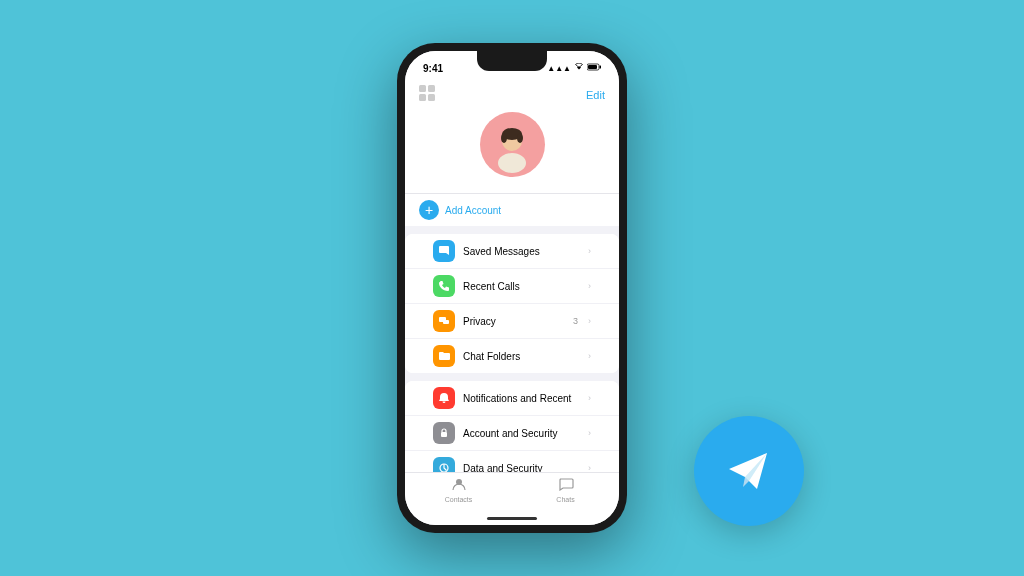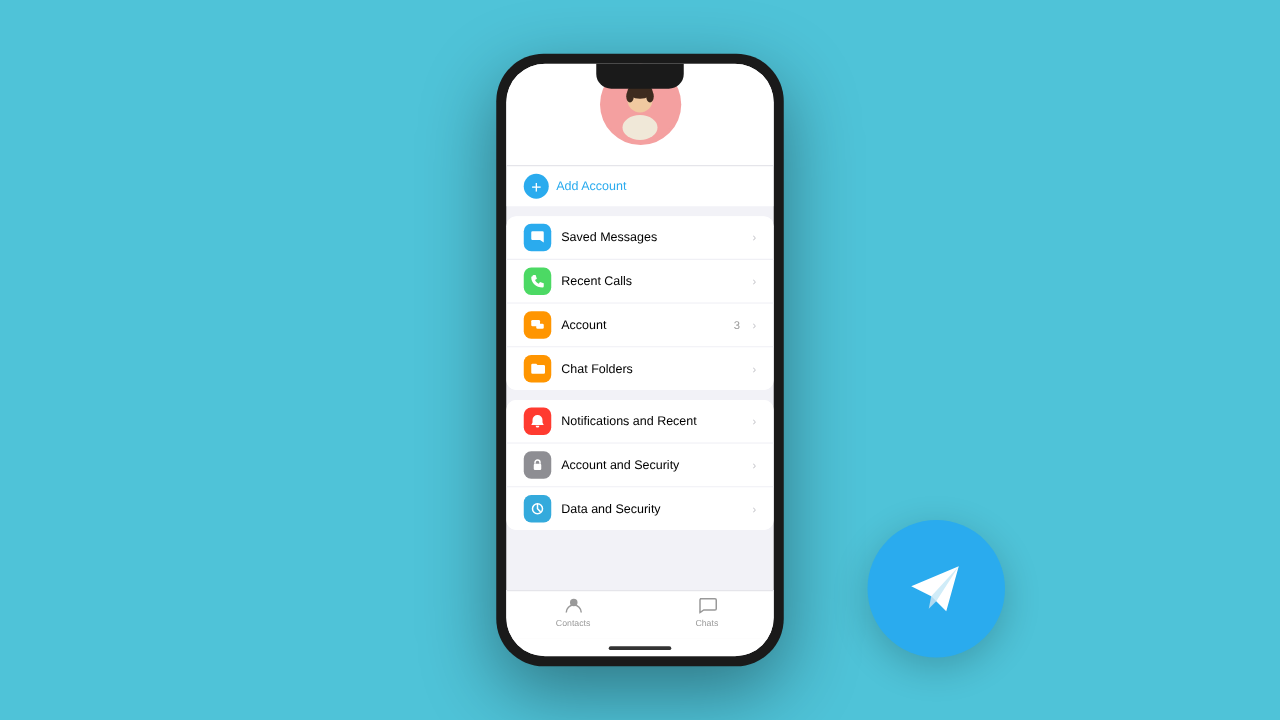--- a/index.html
+++ b/index.html
@@ -123,21 +123,21 @@
     
     .menu-group {
       margin-top: 8px;
       background: white;
       border-radius: 8px;
       overflow: hidden;
     }
     .menu-item {
       display: flex;
       align-items: center;
-      padding: 6px 14px;
+      padding: 6px 28px;
       border-bottom: 1px solid #f0f0f5;
       background: white;
       gap: 8px;
     }
     .menu-item:last-child { border-bottom: none; }
     .menu-icon {
       width: 22px;
       height: 22px;
       border-radius: 6px;
       display: flex;
@@ -204,21 +204,51 @@
   </style>
 </head>
 <body>
 
 <div class="scene">
 
   <div class="phone">
     <div class="notch"></div>
     <div class="phone-screen">
 
-
+      <div class="status-bar">
+        <span class="status-time">9:41</span>
+        <div class="status-icons">
+          <span>▲▲▲</span>
+          <span>
+            <svg width="10" height="8" viewBox="0 0 10 8">
+                <path d="M5 6.5L3 4.5A2.8 2.8 0 017 4.5L5 6.5z" fill="#000"></path>
+                <path d="M5 4.5L1.5 1.5A5 5 0 018.5 1.5L5 4.5z" fill="none" stroke="#000" stroke-width="0.8"></path>
+              </svg>
+          </span>
+          <span>
+            <svg width="14" height="8" viewBox="0 0 14 8">
+                <rect x="0" y="1" width="12" height="6" rx="1.5" fill="none" stroke="#000" stroke-width="0.8"></rect>
+                <rect x="12.5" y="2.5" width="1.5" height="3" rx="0.5" fill="#000"></rect>
+                <rect x="1" y="2" width="9" height="4" rx="1" fill="#000"></rect>
+              </svg>
+          </span>
+        </div>
+      </div>
+
+      <div class="app-header">
+        <span class="header-icon">
+          <svg width="16" height="16" viewBox="0 0 16 16" fill="none">
+            <rect x="0" y="0" width="7" height="7" rx="1.5" fill="#ccc"></rect>
+            <rect x="9" y="0" width="7" height="7" rx="1.5" fill="#ccc"></rect>
+            <rect x="0" y="9" width="7" height="7" rx="1.5" fill="#ccc"></rect>
+            <rect x="9" y="9" width="7" height="7" rx="1.5" fill="#ccc"></rect>
+          </svg>
+        </span>
+        <span class="header-edit">Edit</span>
+      </div>
 
       <div class="profile-section">
         <div class="avatar-container">
           <svg class="avatar-svg" viewBox="0 0 60 60" xmlns="http://www.w3.org/2000/svg">
             <circle cx="30" cy="30" r="30" fill="#F4A0A0"></circle>
 
             <ellipse cx="30" cy="48" rx="14" ry="10" fill="#f0e8d8"></ellipse>
 
             <circle cx="30" cy="26" r="10" fill="#f0c9a0"></circle>
 
@@ -257,21 +287,21 @@
             <span class="menu-label">Recent Calls</span>
             <span class="menu-chevron">›</span>
           </div>
           <div class="menu-item">
             <div class="menu-icon" style="background:#FF9500;">
               <svg width="12" height="12" viewBox="0 0 12 12" fill="white">
                   <rect x="1" y="2" width="7" height="5" rx="1"></rect>
                   <rect x="5" y="5" width="6" height="4" rx="1"></rect>
                 </svg>
             </div>
-            <span class="menu-label">Account</span>
+            <span class="menu-label">Privacy</span>
             <span class="menu-badge">3</span>
             <span class="menu-chevron">›</span>
           </div>
           <div class="menu-item">
             <div class="menu-icon" style="background:#FF9500;">
               <svg width="12" height="12" viewBox="0 0 12 12" fill="white">
                   <path d="M1 3a1 1 0 011-1h3l1 1h5a1 1 0 011 1v5a1 1 0 01-1 1H2a1 1 0 01-1-1V3z"></path>
                 </svg>
             </div>
             <span class="menu-label">Chat Folders</span>

